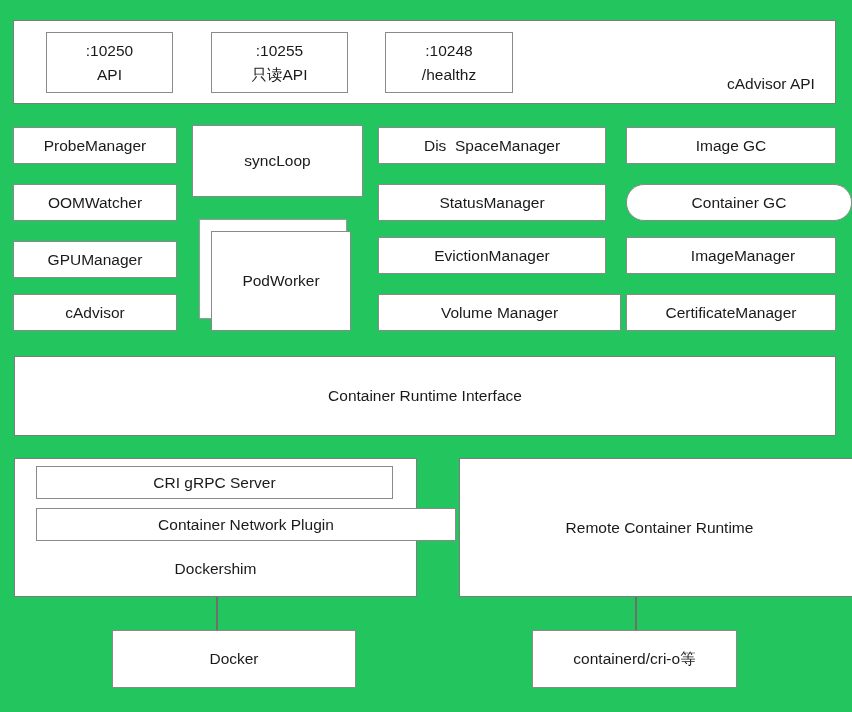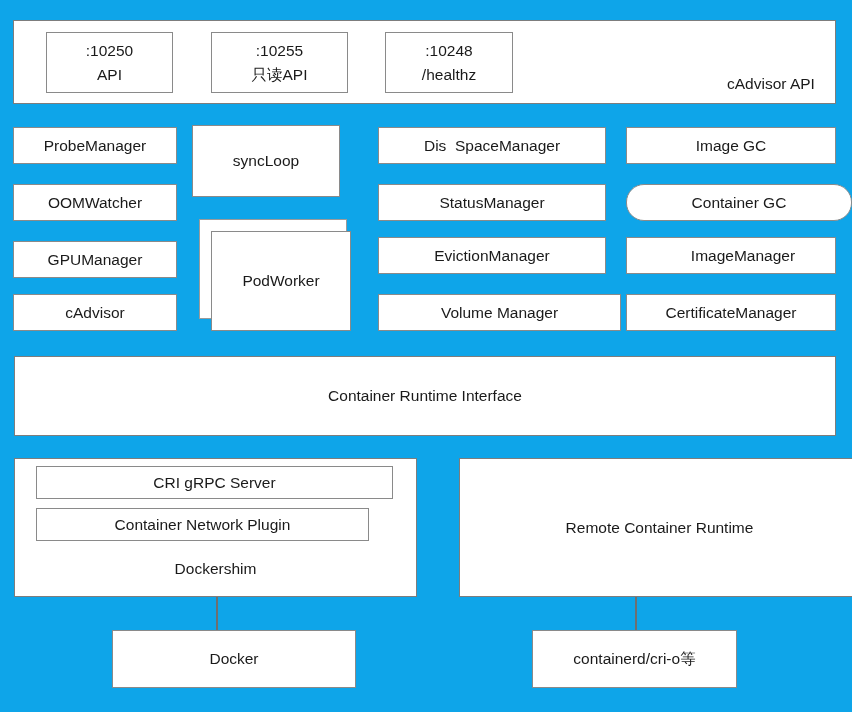--- a/index.html
+++ b/index.html
@@ -9,21 +9,21 @@
     background: #ffffff;
   }
   body {
     font-family: "Liberation Sans", "DejaVu Sans", sans-serif;
     color: #1a1a1a;
   }
   #canvas {
     position: relative;
     width: 852px;
     height: 712px;
-    background: #0ea5e9;
+    background: #22c55e;
     overflow: hidden;
   }
 
   
   .box {
     position: absolute;
     box-sizing: border-box;
     background: #ffffff;
     border: 1.5px solid #8a8a8a;
     display: flex;
@@ -108,21 +108,21 @@
     <span>/healthz</span>
   </div>
 
   <div class="panel-label" style="left:727px; top:75px;">cAdvisor API</div>
 
   <div class="box" style="left:13px; top:127px; width:164px; height:37px;">ProbeManager</div>
   <div class="box" style="left:13px; top:241px; width:164px; height:37px;">GPUManager</div>
   <div class="box" style="left:13px; top:184px; width:164px; height:37px;">OOMWatcher</div>
   <div class="box" style="left:13px; top:294px; width:164px; height:37px;">cAdvisor</div>
 
-  <div class="box" style="left:192px; top:125px; width:148px; height:72px;">syncLoop</div>
+  <div class="box" style="left:192px; top:125px; width:171px; height:72px;">syncLoop</div>
 
   <div class="stack" style="left:199px; top:219px; width:160px; height:112px;">
     <div class="card-back" style="left:0px; top:0px; width:148px; height:100px;"></div>
     <div class="card-front" style="left:12px; top:12px; width:140px; height:100px;">PodWorker</div>
   </div>
 
   <div class="box" style="left:378px; top:127px; width:228px; height:37px;">Dis  SpaceManager</div>
   <div class="box" style="left:378px; top:184px; width:228px; height:37px;">StatusManager</div>
   <div class="box" style="left:378px; top:237px; width:228px; height:37px;">EvictionManager</div>
   <div class="box" style="left:378px; top:294px; width:243px; height:37px;">Volume Manager</div>
@@ -130,21 +130,21 @@
   <div class="box" style="left:626px; top:127px; width:210px; height:37px;">Image GC</div>
   <div class="box" style="left:626px; top:184px; width:226px; height:37px;border-radius:18px;">Container GC</div>
   <div class="box" style="left:626px; top:237px; width:210px; height:37px;padding-left:24px;">ImageManager</div>
   <div class="box" style="left:626px; top:294px; width:210px; height:37px;">CertificateManager</div>
 
   <div class="box panel" style="left:14px; top:356px; width:822px; height:80px;">Container Runtime Interface</div>
 
   <div class="box panel" style="left:14px; top:458px; width:403px; height:139px; align-items:flex-end; justify-content:center; padding-bottom:18px;">Dockershim</div>
 
   <div class="box" style="left:36px; top:466px; width:357px; height:33px;">CRI gRPC Server</div>
-  <div class="box" style="left:36px; top:508px; width:333px; height:33px;">Container Network Plugin</div>
+  <div class="box" style="left:36px; top:508px; width:420px; height:33px;">Container Network Plugin</div>
 
   <div class="box panel" style="left:459px; top:458px; width:401px; height:139px;">Remote Container Runtime</div>
 
   <div class="connector" style="left:216px; top:597px; height:33px;"></div>
   <div class="connector" style="left:635px; top:597px; height:33px;"></div>
 
   <div class="box" style="left:112px; top:630px; width:244px; height:58px;">Docker</div>
   <div class="box" style="left:532px; top:630px; width:205px; height:58px;">containerd/cri-o等</div>
 
 </div>

